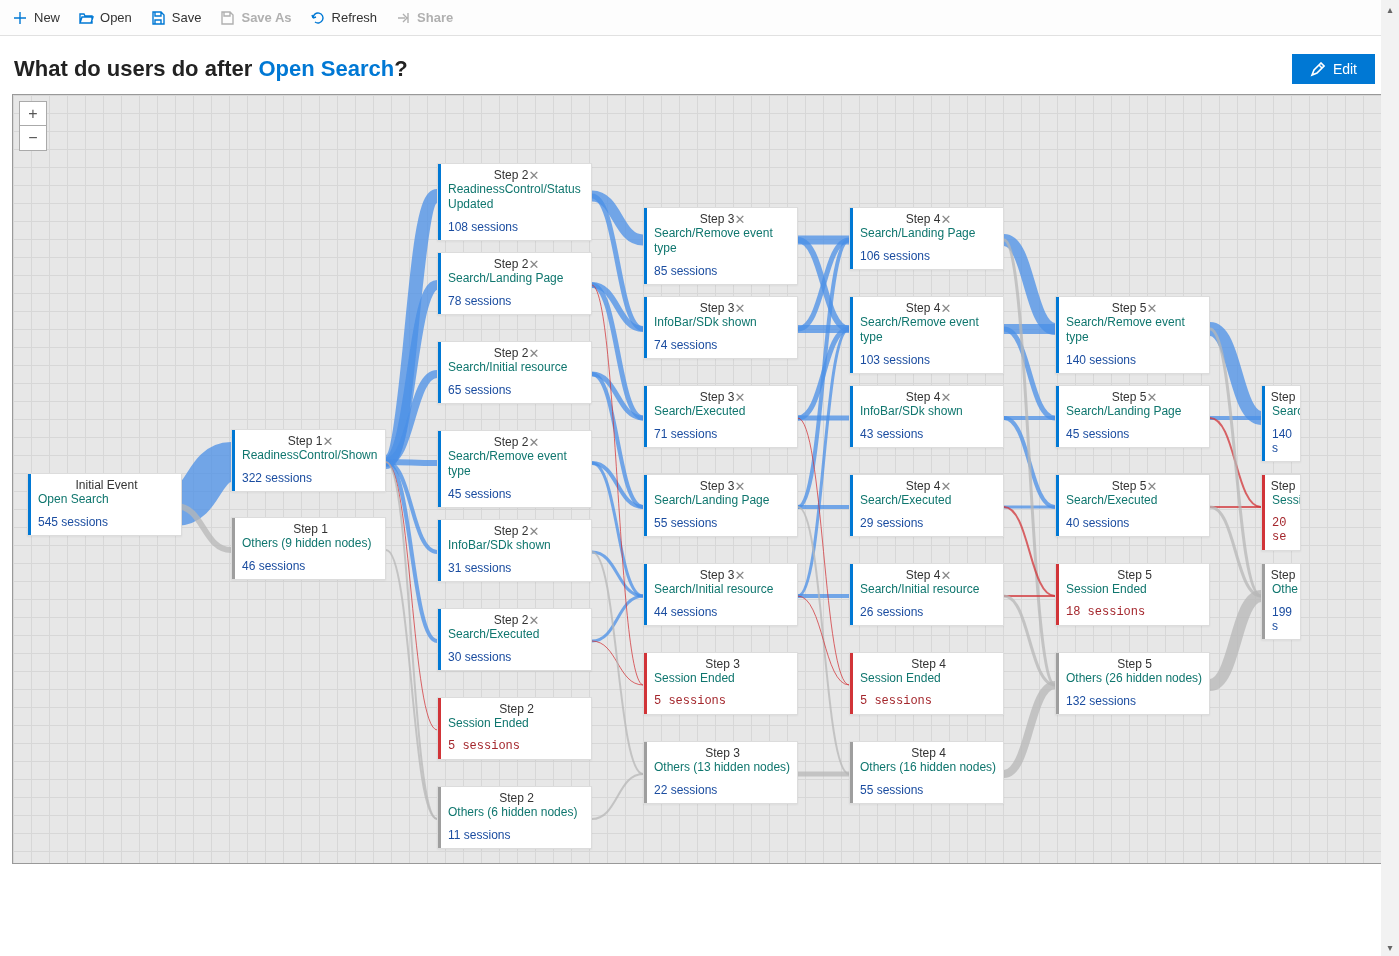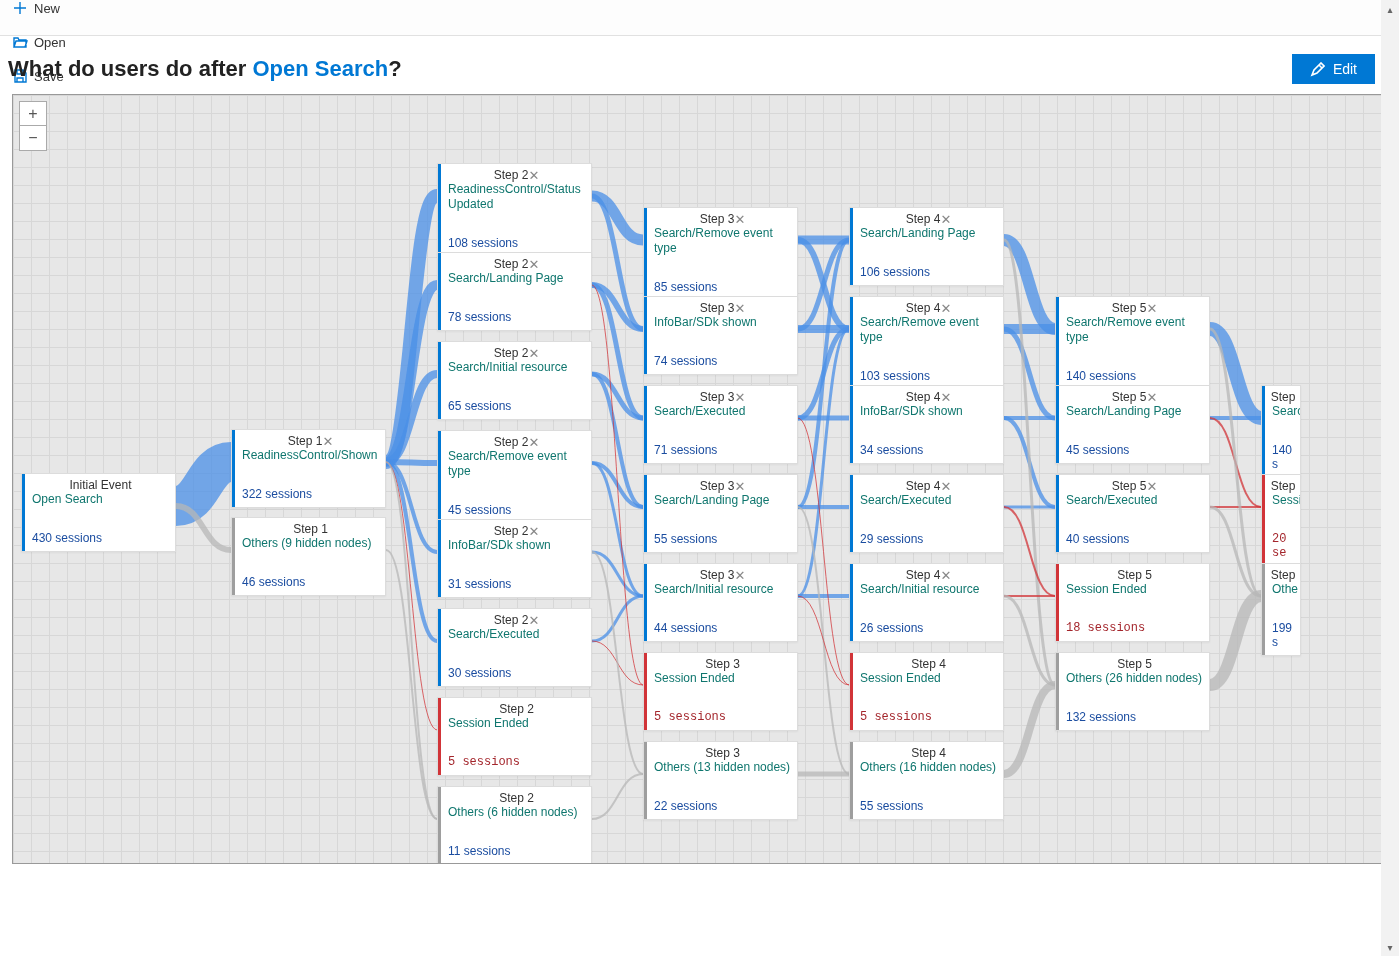--- a/index.html
+++ b/index.html
@@ -1,25 +1,25 @@
 <!DOCTYPE html>
 <html><head>
 <meta charset="utf-8">
 <style>
   * { box-sizing: border-box; }
   html, body { margin:0; padding:0; font-family: "Segoe UI", Arial, sans-serif; font-size:13px; color:#333; background:#fff; }
   
-  .toolbar { height:36px; border-bottom:1px solid #e1e1e1; background:#fdfdfd; display:flex; align-items:flex-start; padding:0 12px; gap:18px;flex-direction:column; }
+  .toolbar { height:36px; border-bottom:1px solid #e1e1e1; background:#fdfdfd; display:flex; align-items:center; padding:0 12px; gap:18px; }
   .tbtn { display:flex; align-items:center; gap:6px; cursor:pointer; color:#333; }
   .tbtn.disabled { color:#b0b0b0; cursor:default;font-weight:bold; }
   .tbtn svg { width:16px; height:16px; }
   .tbtn .ic { stroke:#0078d4; fill:none; stroke-width:1.4; }
   .tbtn.disabled .ic { stroke:#b0b0b0; }
   
-  .headrow { display:flex; align-items:center; justify-content:space-between; padding:18px 24px 10px 8px; }
+  .headrow { display:flex; align-items:center; justify-content:space-between; padding:18px 24px 10px 14px; }
   .headtitle { font-size:22px; font-weight:600; color:#222; }
   .headtitle .hl { color:#0078d4; }
   .editbtn { background:#0078d4; color:#fff; font-size:14px; border:none; padding:7px 18px; display:flex; align-items:center; gap:8px; cursor:pointer; }
   .editbtn svg { width:15px; height:15px; stroke:#fff; fill:none; stroke-width:1.6; }
   
   .canvas-wrap { margin:0 12px 12px 12px; border:1px solid #999; height:770px; position:relative; overflow:hidden;
     background-color:#e7e7e7;
     background-image:
       linear-gradient(#d7d7d7 1px, transparent 1px),
       linear-gradient(90deg, #d7d7d7 1px, transparent 1px),
@@ -32,21 +32,21 @@
   .zoomctl div:first-child { border-bottom:1px solid #aaa; }
   svg.flows { position:absolute; inset:0; width:100%; height:100%; z-index:1; pointer-events:none; }
   .nodes { position:absolute; inset:0; z-index:2; }
   .node { position:absolute; width:155px; background:#fff; border:1px solid #dcdcdc; padding:4px 6px 6px 10px; box-shadow:0 1px 2px rgba(0,0,0,0.05); }
   .node::before { content:""; position:absolute; left:0; top:0; bottom:0; width:3px; background:#0078d4; }
   .node.red::before { background:#d13438; }
   .node.gray::before { background:#9e9e9e; }
   .node .step { font-size:12px; color:#333; display:flex; justify-content:center; align-items:center; }
   .node .close { color:#888; font-size:13px; line-height:1; cursor:pointer; }
   .node .label { font-size:12px; color:#0f766e; margin-top:0; line-height:1.25; }
-  .node .sess { font-size:12px; color:#1b4da0; margin-top:24px; }
+  .node .sess { font-size:12px; color:#1b4da0; margin-top:8px; }
   .node.red .sess { color:#a4262c;font-family:Liberation Mono, monospace; }
   .scrollbar-v { position:absolute; right:0; top:0; width:18px; height:100%; background:#f2f2f2; display:flex; flex-direction:column; align-items:center; justify-content:space-between; }
   .scrollbar-v .arrow { height:18px; width:100%; display:flex; align-items:center; justify-content:center; color:#666; font-size:10px; cursor:pointer; }
   .scrollbar-v .track { flex:1; }
 </style>
 </head>
 <body>
 
 <div class="toolbar">
   <div class="tbtn">
@@ -157,26 +157,26 @@
       <path d="M991,501 C1016.5,501 1016.5,590 1042,590" stroke="#b7b7b7" stroke-width="3" fill="none" stroke-opacity="0.75" stroke-linecap="round"></path>
       <path d="M1197,234 C1222.5,234 1222.5,323 1248,323" stroke="#4a8fe7" stroke-width="14" fill="none" stroke-opacity="0.75" stroke-linecap="round"></path>
       <path d="M1197,323 C1222.5,323 1222.5,323 1248,323" stroke="#4a8fe7" stroke-width="4" fill="none" stroke-opacity="0.75" stroke-linecap="round"></path>
       <path d="M1197,412 C1222.5,412 1222.5,412 1248,412" stroke="#d13438" stroke-width="2" fill="none" stroke-opacity="0.75" stroke-linecap="round"></path>
       <path d="M1197,323 C1222.5,323 1222.5,412 1248,412" stroke="#d13438" stroke-width="2" fill="none" stroke-opacity="0.75" stroke-linecap="round"></path>
       <path d="M1197,590 C1222.5,590 1222.5,501 1248,501" stroke="#b7b7b7" stroke-width="12" fill="none" stroke-opacity="0.75" stroke-linecap="round"></path>
       <path d="M1197,412 C1222.5,412 1222.5,501 1248,501" stroke="#b7b7b7" stroke-width="3" fill="none" stroke-opacity="0.75" stroke-linecap="round"></path>
       <path d="M1197,234 C1222.5,234 1222.5,501 1248,501" stroke="#b7b7b7" stroke-width="3" fill="none" stroke-opacity="0.75" stroke-linecap="round"></path>
     </svg>
   <div class="nodes" id="nodeslayer">
-      <div class="node " style="left: 8px; top: 378px;">
+      <div class="node " style="left: 14px; top: 378px;">
         <div class="step">
           <span>Initial Event</span>
         </div>
         <div class="label">Open Search</div>
-        <div class="sess">430 sessions</div>
+        <div class="sess">545 sessions</div>
       </div>
       <div class="node " style="left: 218px; top: 334px;">
         <div class="step">
           <span>Step 1</span>
           <span class="close">✕</span>
         </div>
         <div class="label">ReadinessControl/Shown</div>
         <div class="sess">322 sessions</div>
       </div>
       <div class="node gray" style="left: 218px; top: 422px;">
@@ -317,21 +317,21 @@
         </div>
         <div class="label">Search/Remove event type</div>
         <div class="sess">103 sessions</div>
       </div>
       <div class="node " style="left: 836px; top: 290px;">
         <div class="step">
           <span>Step 4</span>
           <span class="close">✕</span>
         </div>
         <div class="label">InfoBar/SDk shown</div>
-        <div class="sess">34 sessions</div>
+        <div class="sess">43 sessions</div>
       </div>
       <div class="node " style="left: 836px; top: 379px;">
         <div class="step">
           <span>Step 4</span>
           <span class="close">✕</span>
         </div>
         <div class="label">Search/Executed</div>
         <div class="sess">29 sessions</div>
       </div>
       <div class="node " style="left: 836px; top: 468px;">

